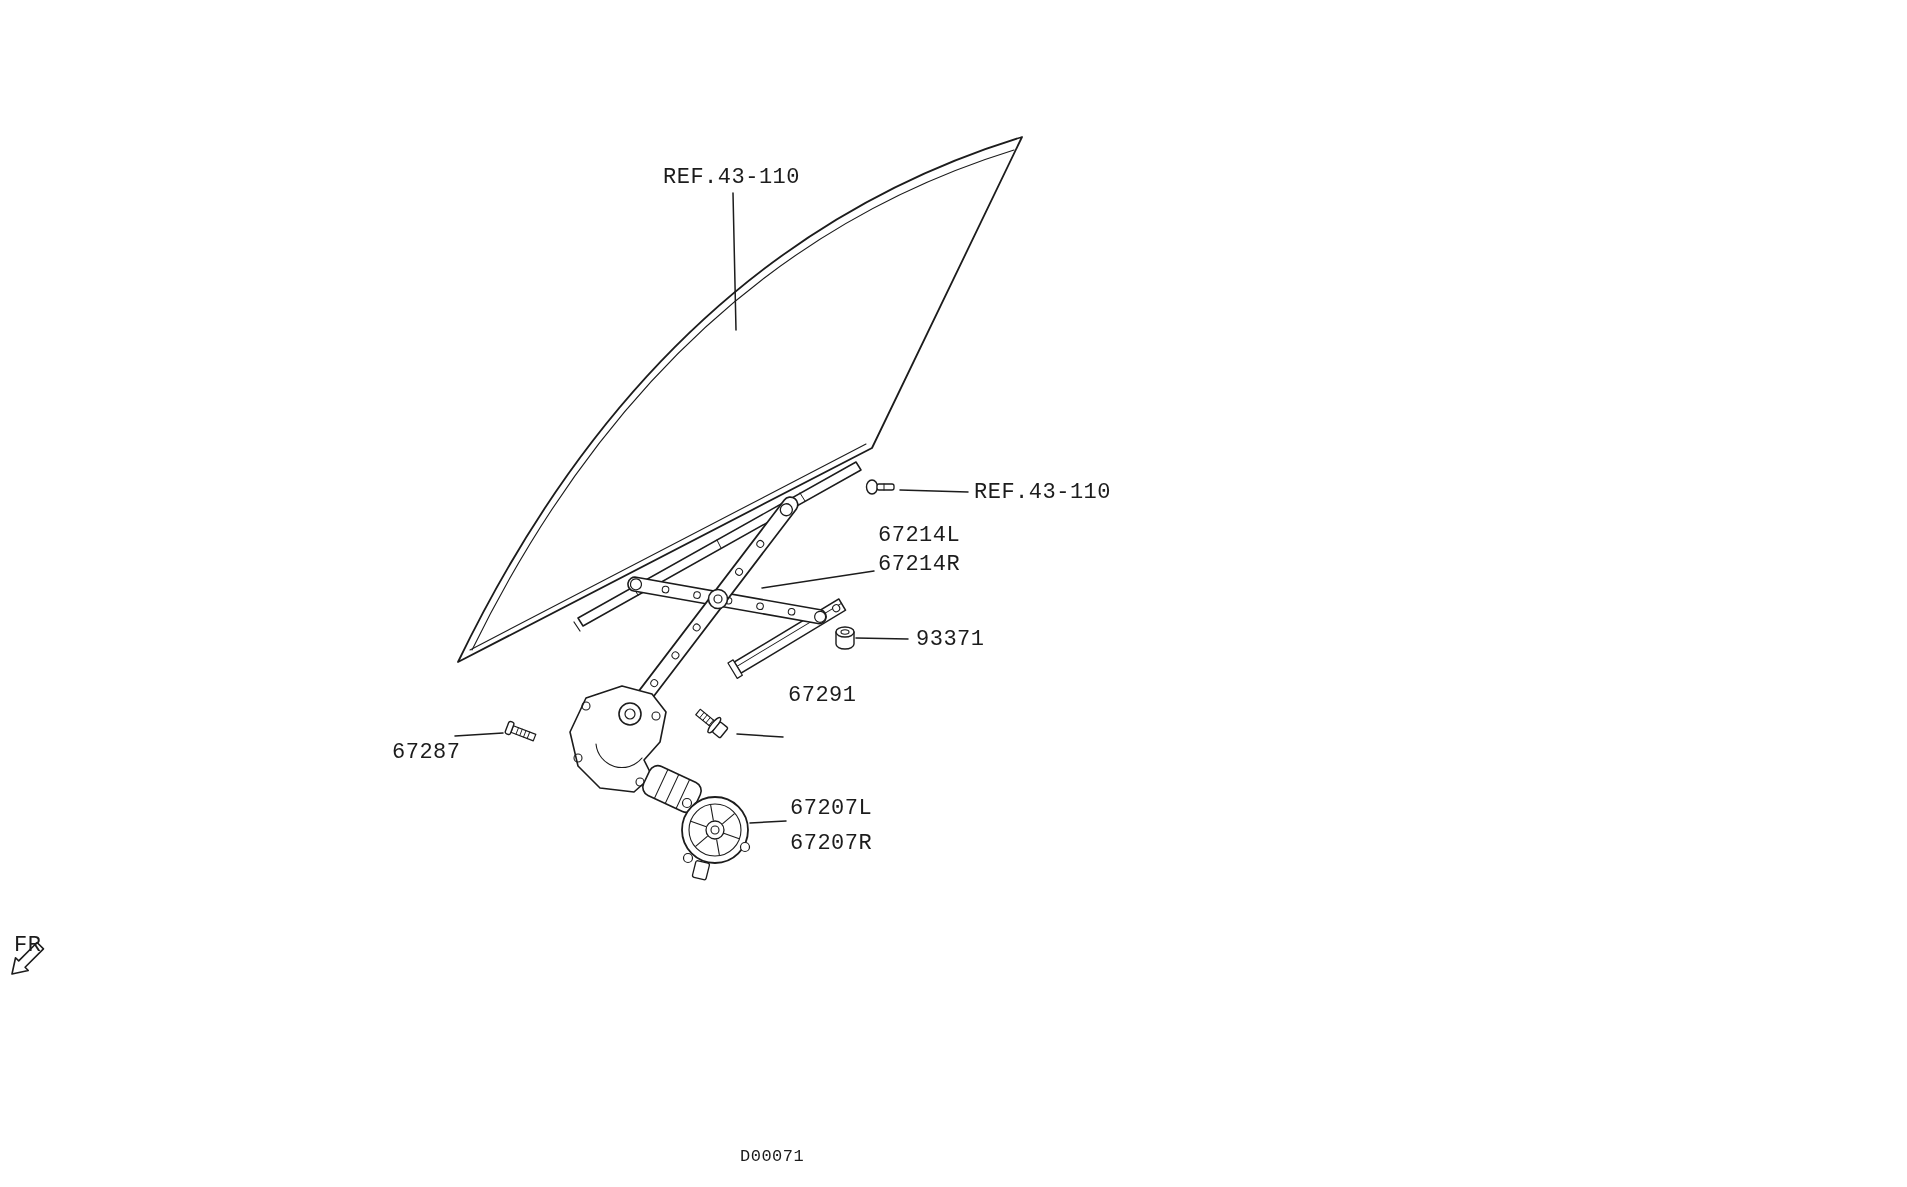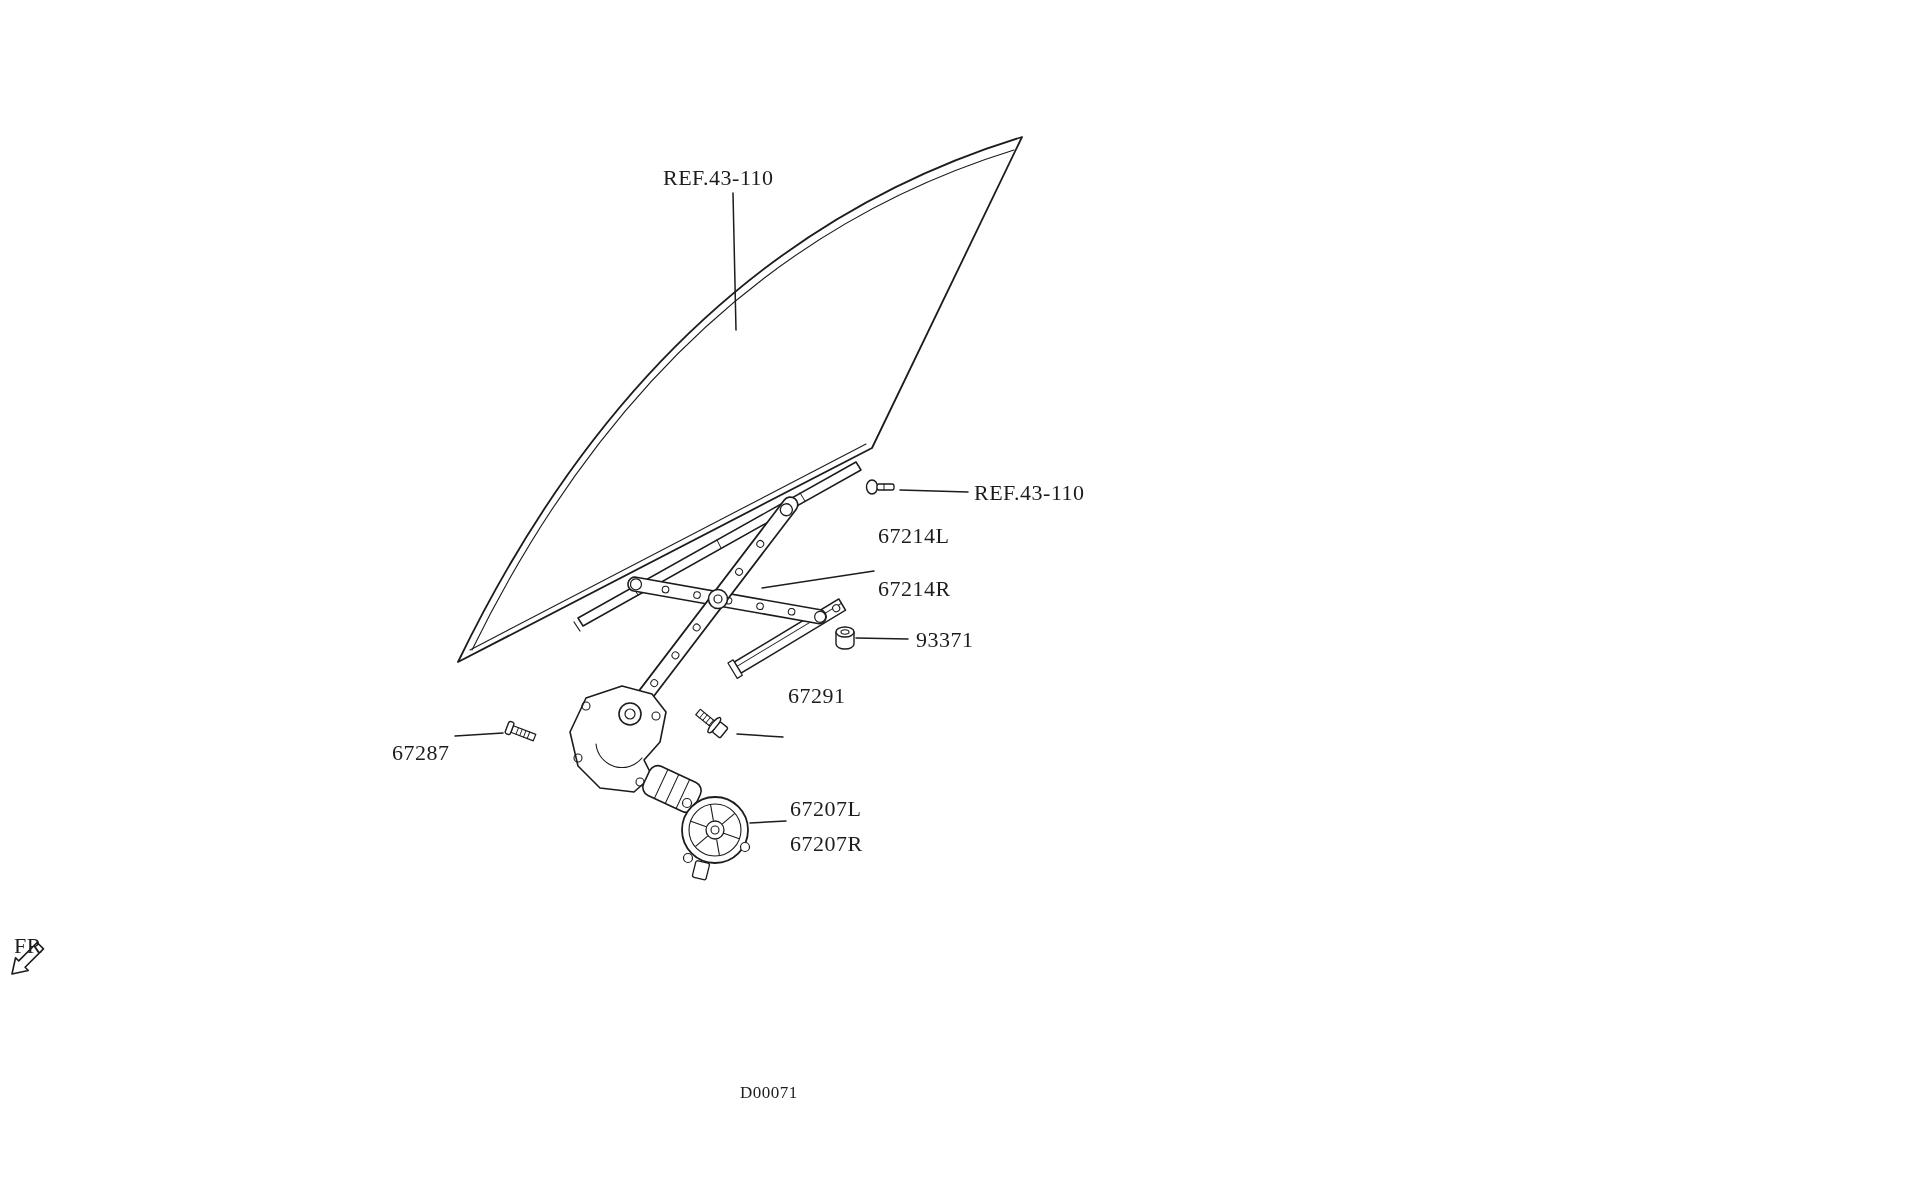--- a/index.html
+++ b/index.html
@@ -15,21 +15,21 @@
     overflow: hidden;
     font-family: "DejaVu Sans Mono", monospace;
   }
   #linework {
     position: absolute;
     left: 0;
     top: 0;
   }
   .label {
     position: absolute;
-    font-family: Liberation Serif, serif;
+    font-family: Liberation Mono, monospace;
     font-size: 22px;
     letter-spacing: 0.5px;
     color: #1c1c1c;
     white-space: nowrap;
     line-height: 1.1;
   }
   .label-small {
     font-size: 17px;
     letter-spacing: 0.5px;
   }
@@ -173,28 +173,28 @@
       </g>
 
     </g>
   </svg>
 
   <div class="label" style="left:663px; top:166px">REF.43-110</div>
 
   <div class="label" style="left:974px; top:481px">REF.43-110</div>
 
   <div class="label" style="left:878px; top:524px">67214L</div>
-  <div class="label" style="left:878px; top:577px">67214R</div>
+  <div class="label" style="left:878px; top:553px">67214R</div>
 
   <div class="label" style="left:916px; top:628px">93371</div>
 
   <div class="label" style="left:392px; top:741px">67287</div>
 
   <div class="label" style="left:788px; top:684px">67291</div>
 
   <div class="label" style="left:790px; top:797px">67207L</div>
   <div class="label" style="left:790px; top:832px">67207R</div>
 
   <div class="label" style="left:14px; top:934px">FR</div>
 
-  <div class="label label-small" style="left:740px; top:1084px">D00071</div>
+  <div class="label label-small" style="left:740px; top:1148px">D00071</div>
 
 </div>
 
 </body></html>

